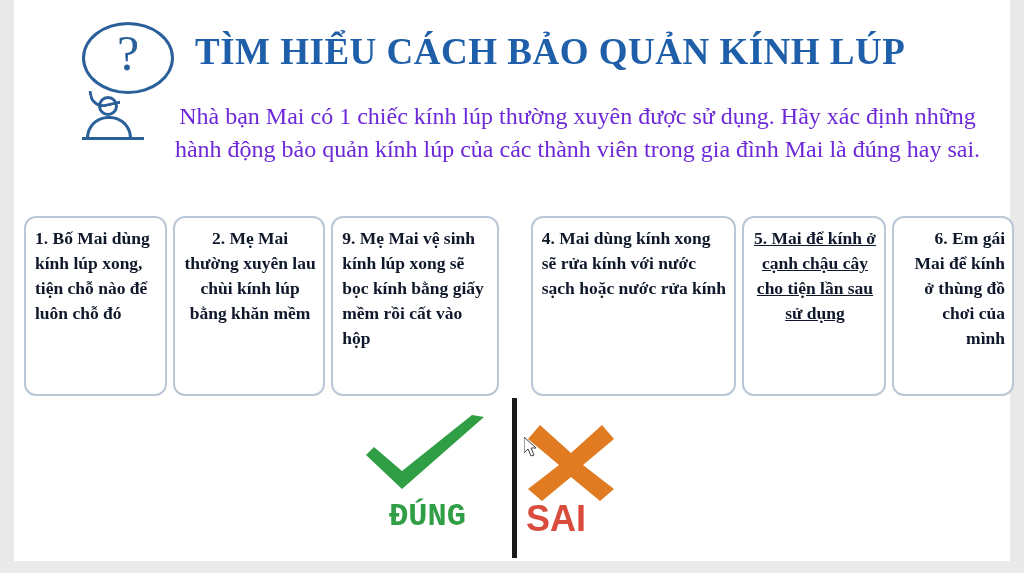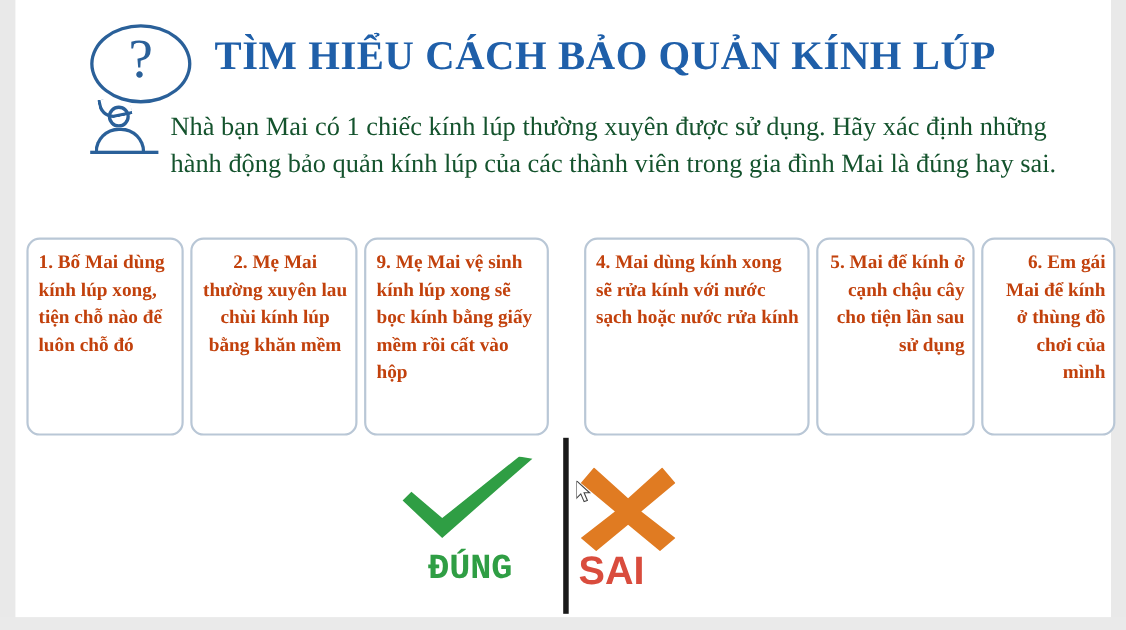--- a/index.html
+++ b/index.html
@@ -134,53 +134,53 @@
     white-space: nowrap;
   }
 
   .intro {
     position: absolute;
     left: 155px;
     top: 100px;
     width: 845px;
     font-size: 24px;
     line-height: 33px;
-    color: #14532d;
-    font-family: "Liberation Serif", serif;
-    text-align: left;
+    color: #6d28d9;
+    font-family: "Liberation Serif", serif;
+    text-align: center;
   }
 
   
   .cards {
     position: absolute;
     left: 24px;
     top: 216px;
     width: 990px;
     height: 180px;
     display: flex;
     gap: 6px;
   }
   .card {
     border: 2px solid #b9c7d6;
     border-radius: 12px;
     box-sizing: border-box;
     padding: 8px 7px 6px 9px;
     font-size: 17.5px;
     line-height: 25px;
-    color: #c2410c;
+    color: #0f172a;
     font-weight: bold;
     font-family: "Liberation Serif", serif;
     background: #ffffff;
     overflow: hidden;
   }
   .card.c1 { width: 150px; text-align: left; }
   .card.c2 { width: 160px; text-align: center; }
   .card.c3 { width: 176px; text-align: left; }
   .card.c4 { width: 216px; text-align: left; margin-left: 26px; }
-  .card.c5 { width: 151px; text-align: right; }
+  .card.c5 { width: 151px; text-align: center; text-decoration: underline; }
   .card.c6 { width: 128px; text-align: right; }
 
   
   .divider {
     position: absolute;
     left: 512px;
     top: 398px;
     width: 5px;
     height: 160px;
     background: #1a1a1a;

